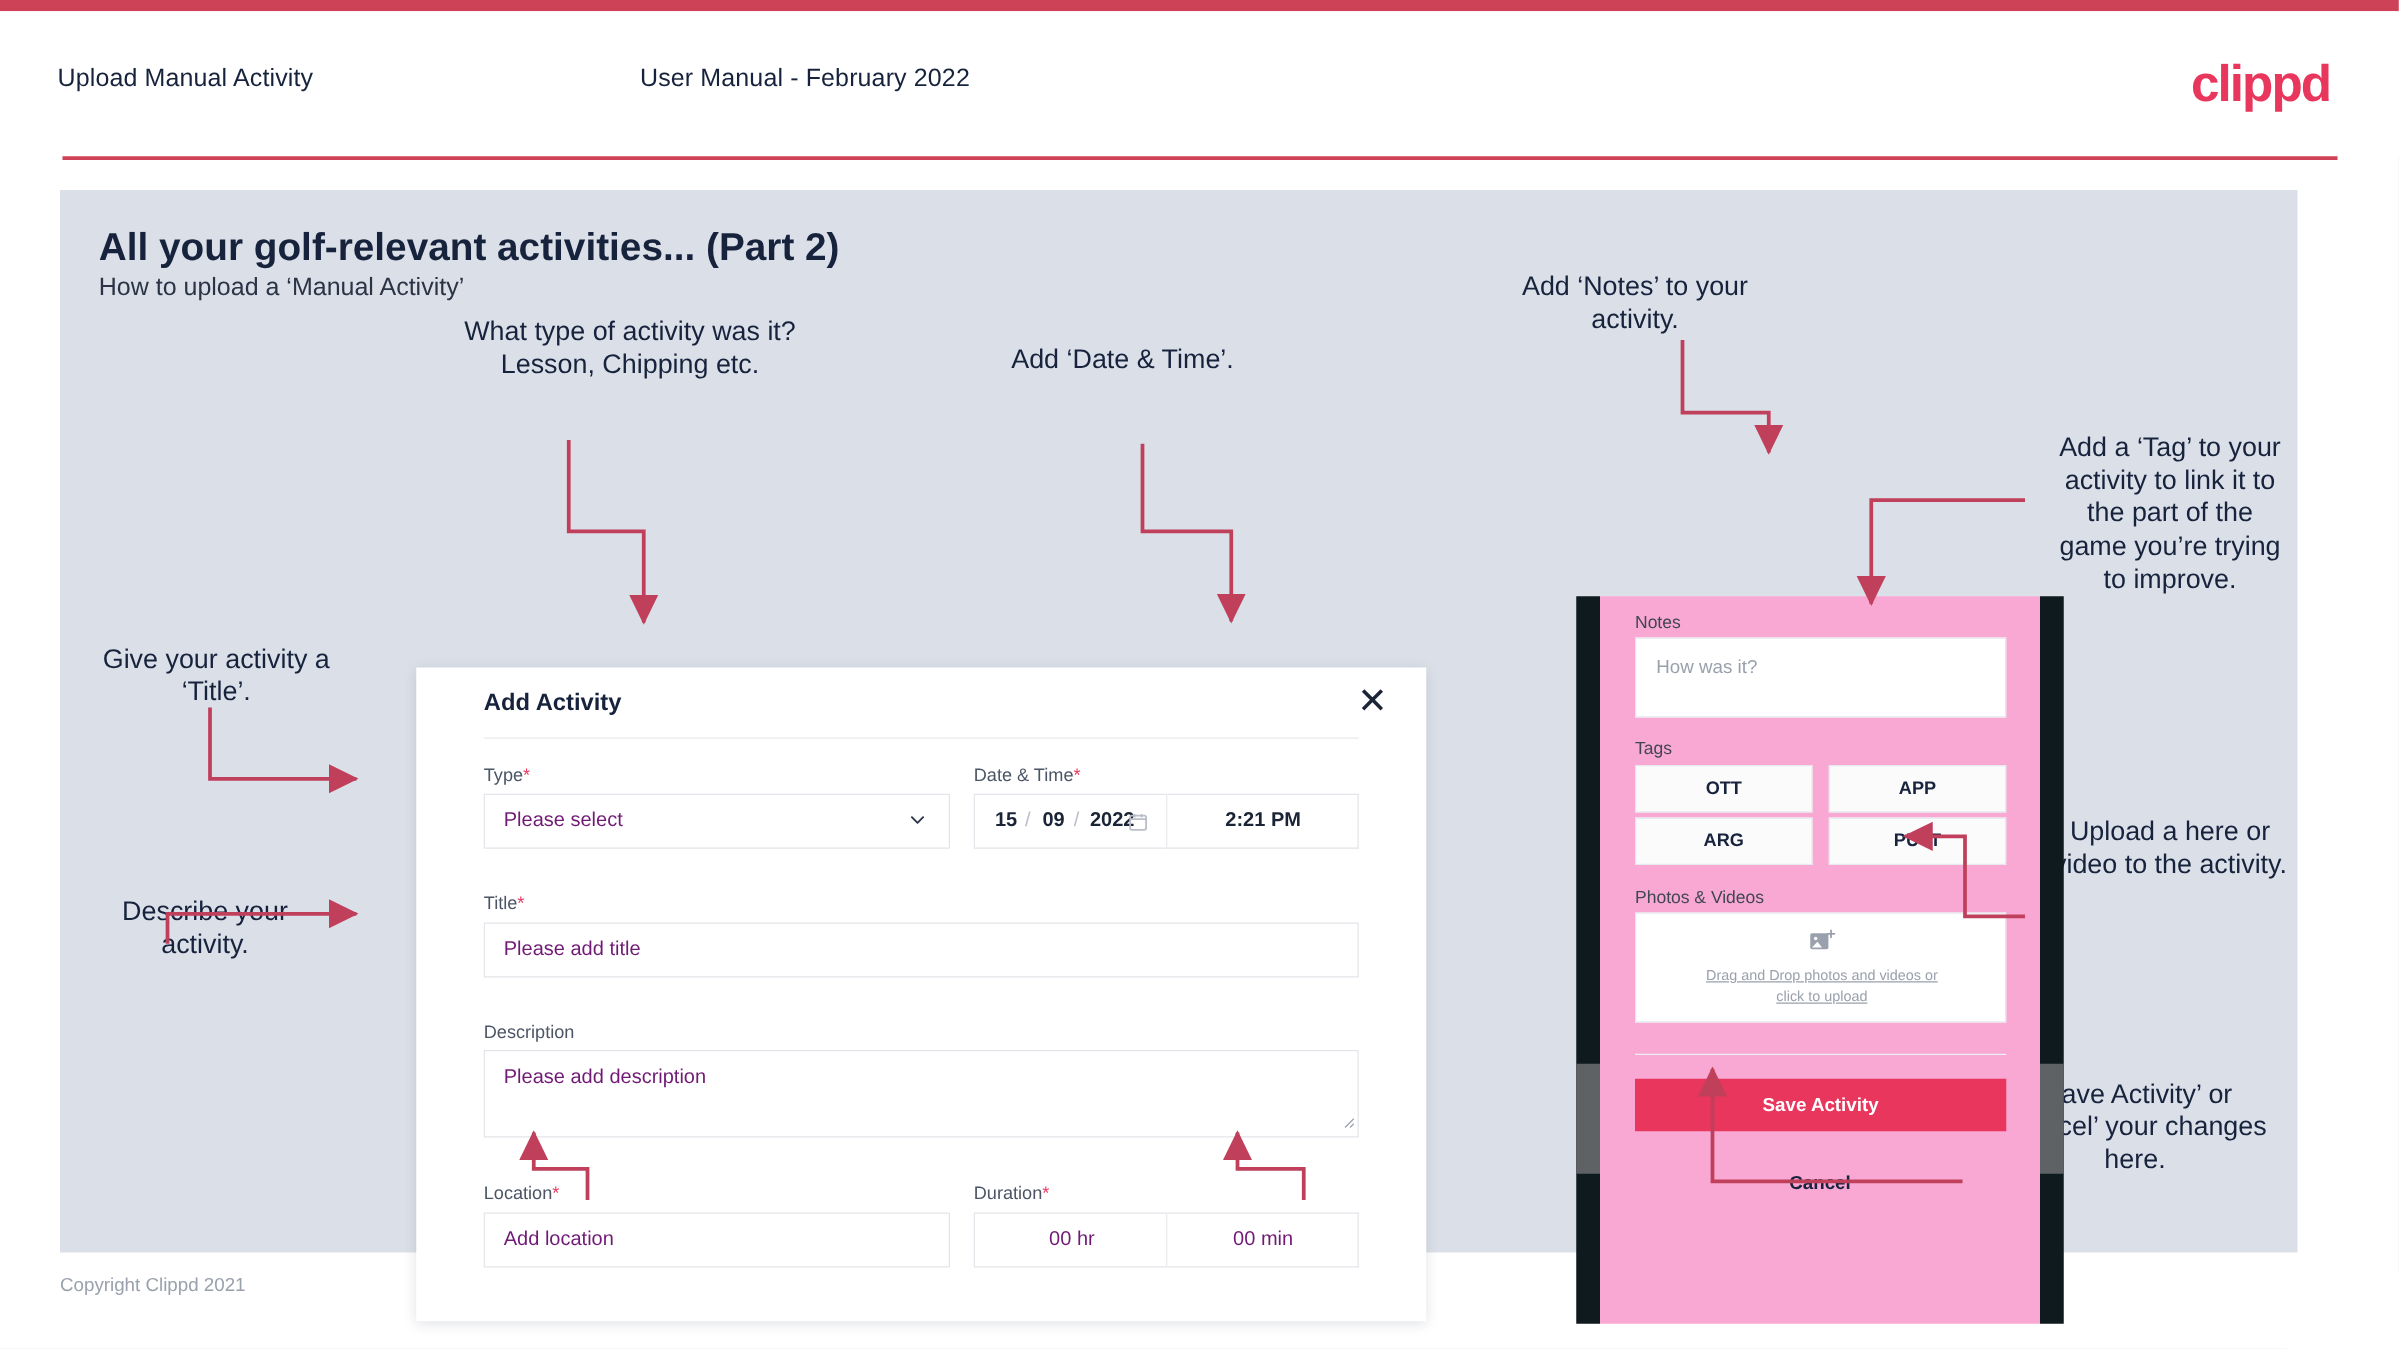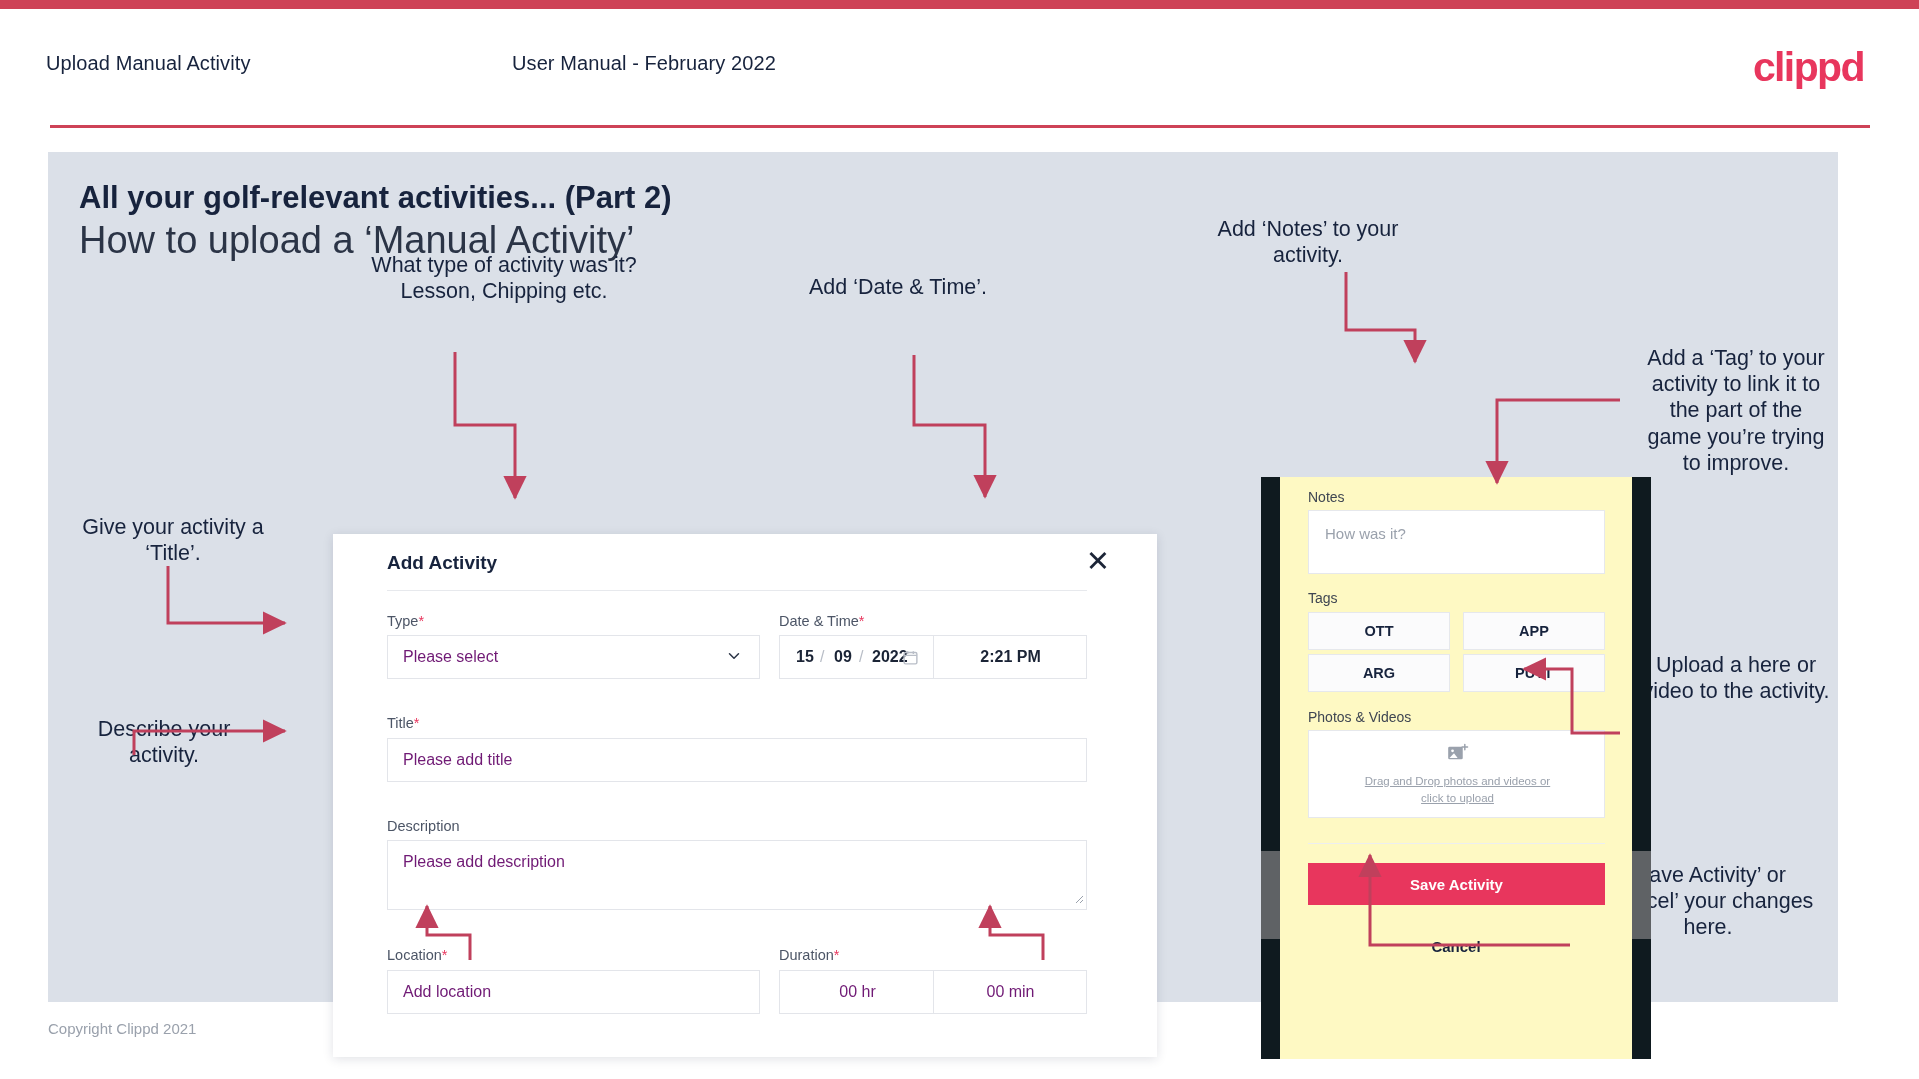--- a/index.html
+++ b/index.html
@@ -42,35 +42,34 @@
   #slide{
     position:absolute;left:48px;top:152px;width:1790px;height:850px;
     background:#dbe0e8;
   }
   #slide-title{
     position:absolute;left:31px;top:28px;
     font-size:31px;font-weight:700;color:#17233d;white-space:nowrap;
   }
   #slide-subtitle{
     position:absolute;left:31px;top:67px;
-    font-size:38px;font-weight:400;color:#2b3446;white-space:nowrap;
+    font-size:20px;font-weight:400;color:#2b3446;white-space:nowrap;
   }
   
   .anno{
     position:absolute;color:#17233d;font-size:21.5px;line-height:1.22;
     text-align:center;white-space:pre-line;font-weight:400;
   }
   
   #arrows{position:absolute;left:0;top:0;width:1919px;height:1079px;pointer-events:none;}
   
   #modal{
     position:absolute;left:285px;top:382px;width:808px;height:523px;
     background:#ffffff;
     box-shadow:0 2px 10px rgba(20,30,60,.13);
-    padding-left:16px;
   }
   #modal-head{
     position:absolute;left:0;top:0;width:808px;height:56px;
   }
   #modal-title{
     position:absolute;left:54px;top:18px;font-size:19px;font-weight:700;color:#17233d;
   }
   #modal-close{
     position:absolute;right:26px;top:10px;width:34px;height:34px;
     font-size:29px;line-height:34px;text-align:center;color:#1b2436;font-weight:400;
@@ -95,21 +94,21 @@
   .slash{color:#b9bec7;font-weight:400;}
   
   #phone{
     position:absolute;left:1213px;top:325px;width:390px;height:582px;
   }
   .bezel{position:absolute;top:0;width:19px;height:582px;background:#0f1a1f;}
   #bezel-l{left:0;}
   #bezel-r{right:0;}
   .bezel-grey{position:absolute;width:19px;height:88px;background:#5f6265;top:374px;}
   #phone-screen{
-    position:absolute;left:19px;top:0;width:352px;height:582px;background:#fef9c3;
+    position:absolute;left:19px;top:0;width:352px;height:582px;background:#f9a8d4;
     overflow:hidden;
   }
   .p-label{position:absolute;font-size:14px;color:#3f4652;}
   .p-box{position:absolute;border:1px solid #e6e8ec;box-sizing:border-box;background:#fff;}
   .p-ph{position:absolute;font-size:15px;color:#9aa1ac;}
   .tag-btn{
     position:absolute;border:1px solid #e6e8ec;background:#fbfbfc;box-sizing:border-box;
     font-size:14.5px;font-weight:700;color:#17233d;
     display:flex;align-items:center;justify-content:center;
   }

